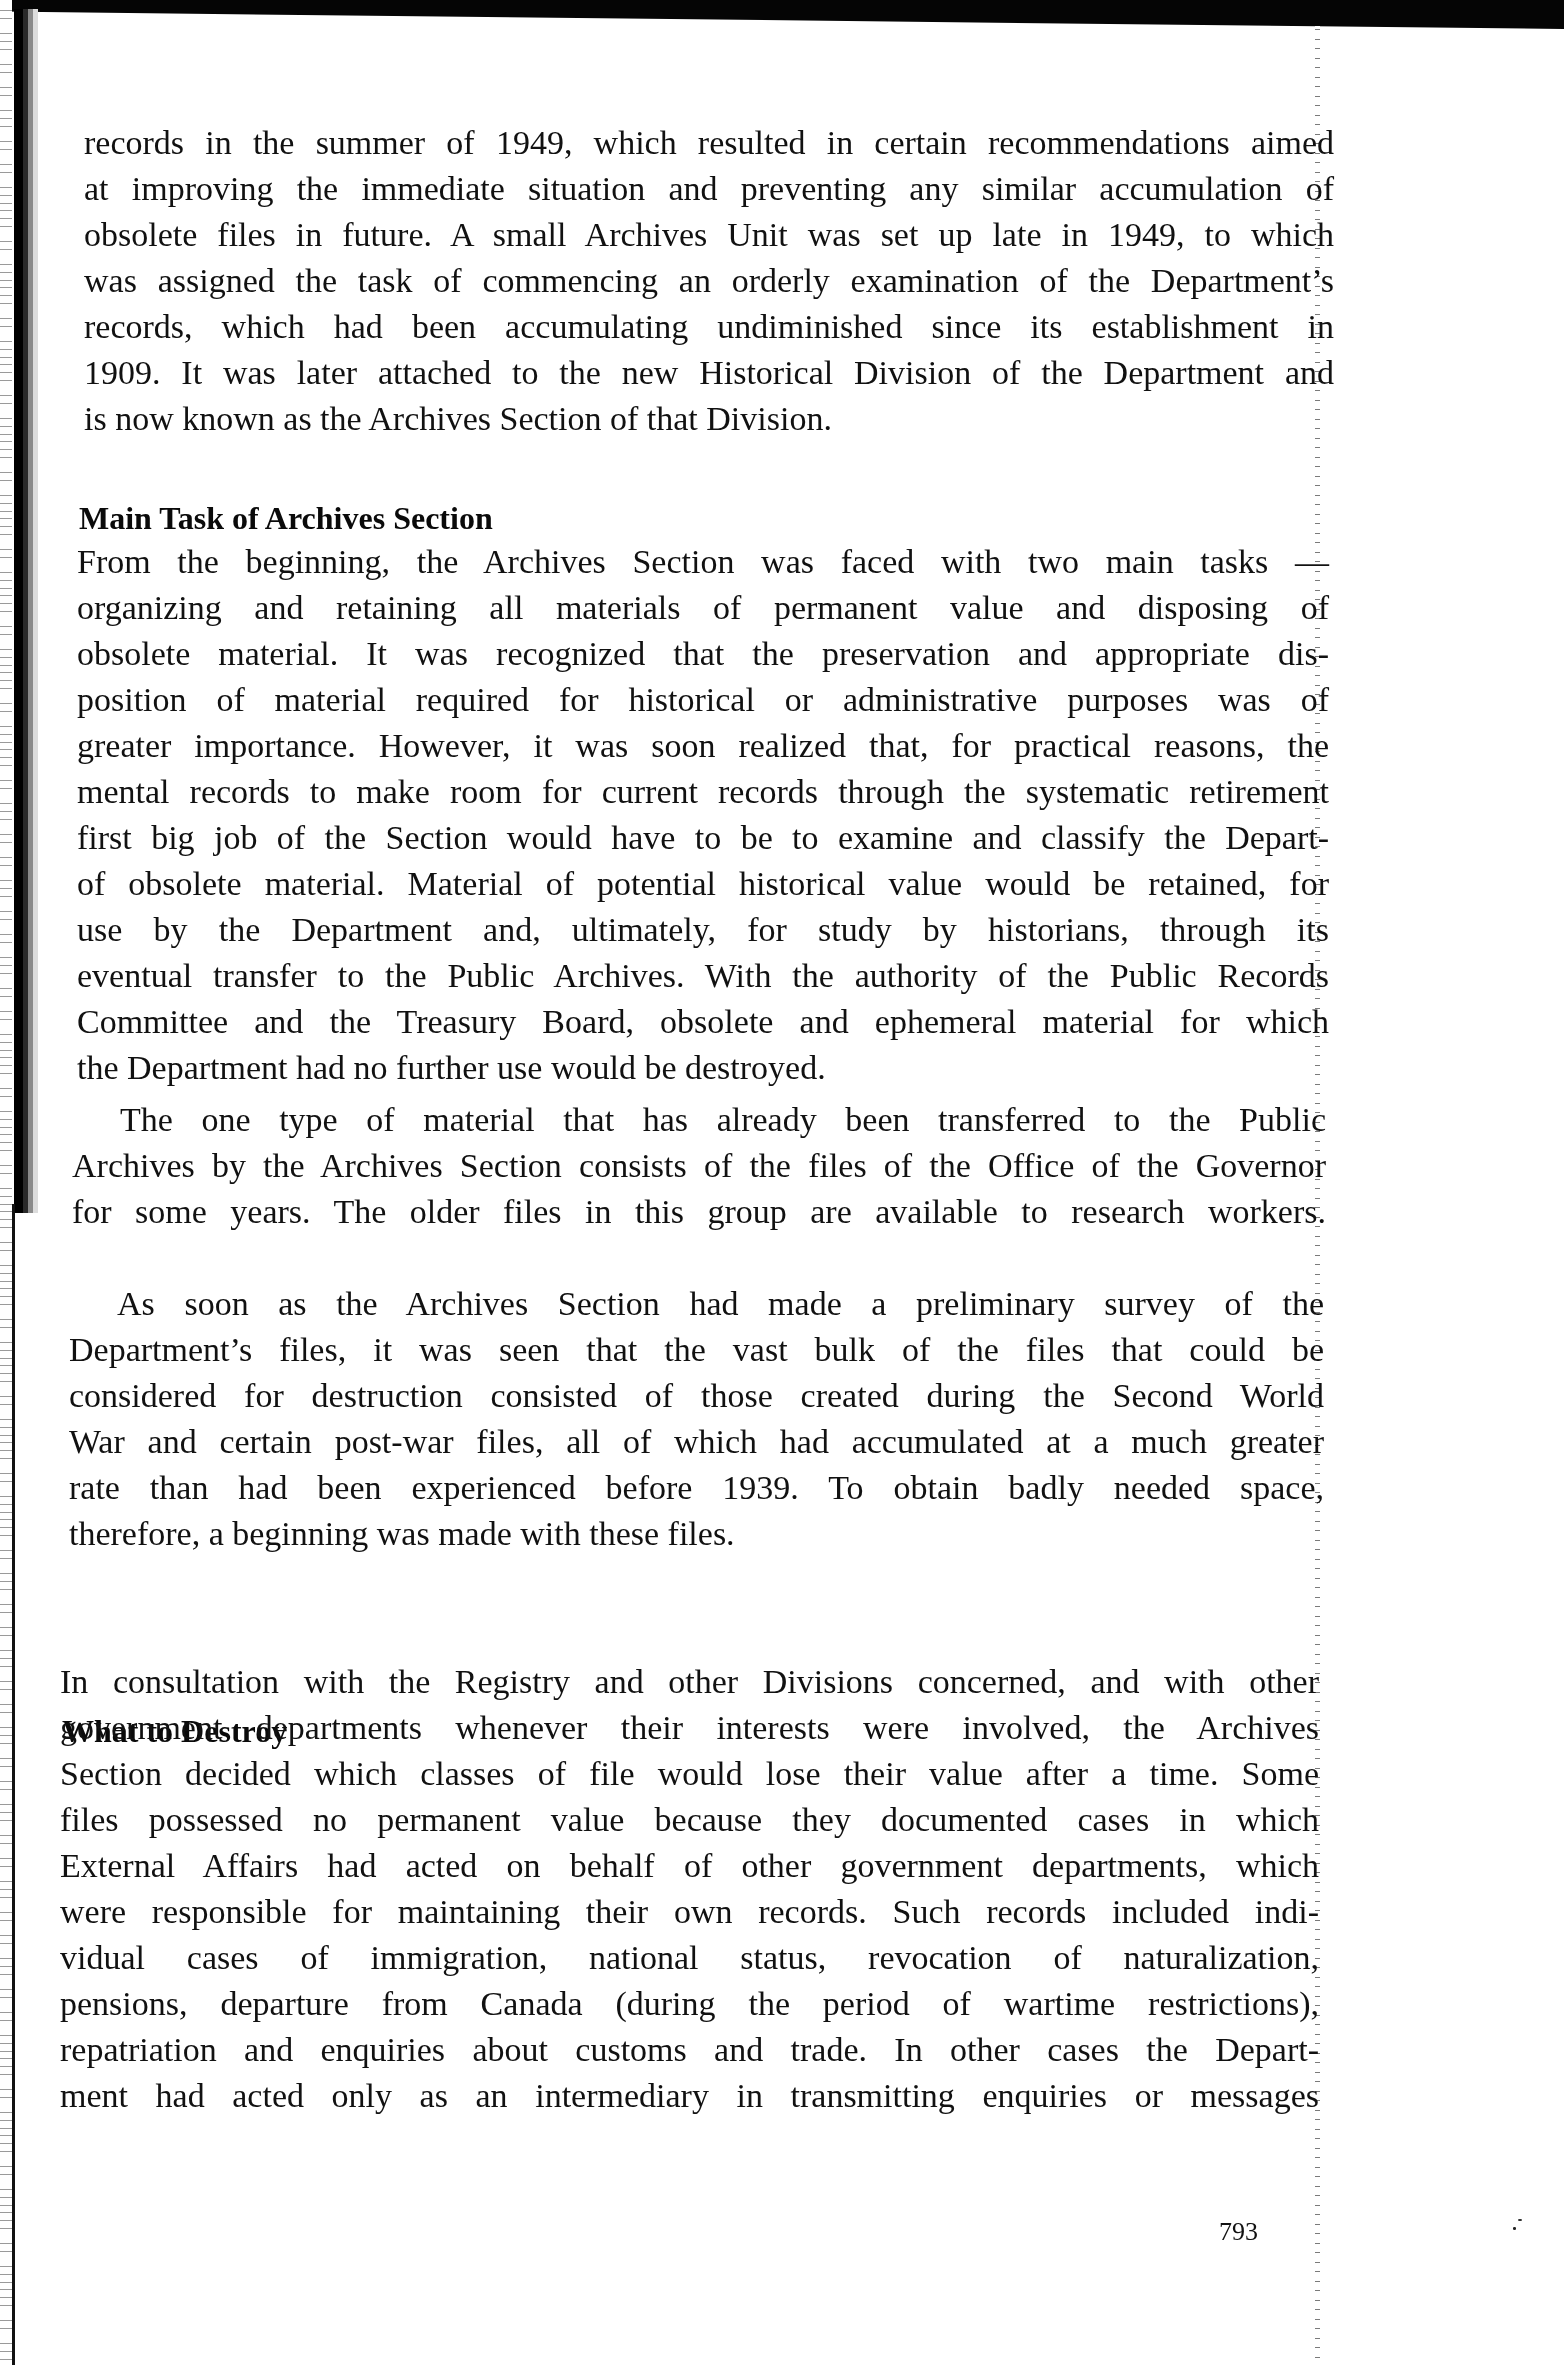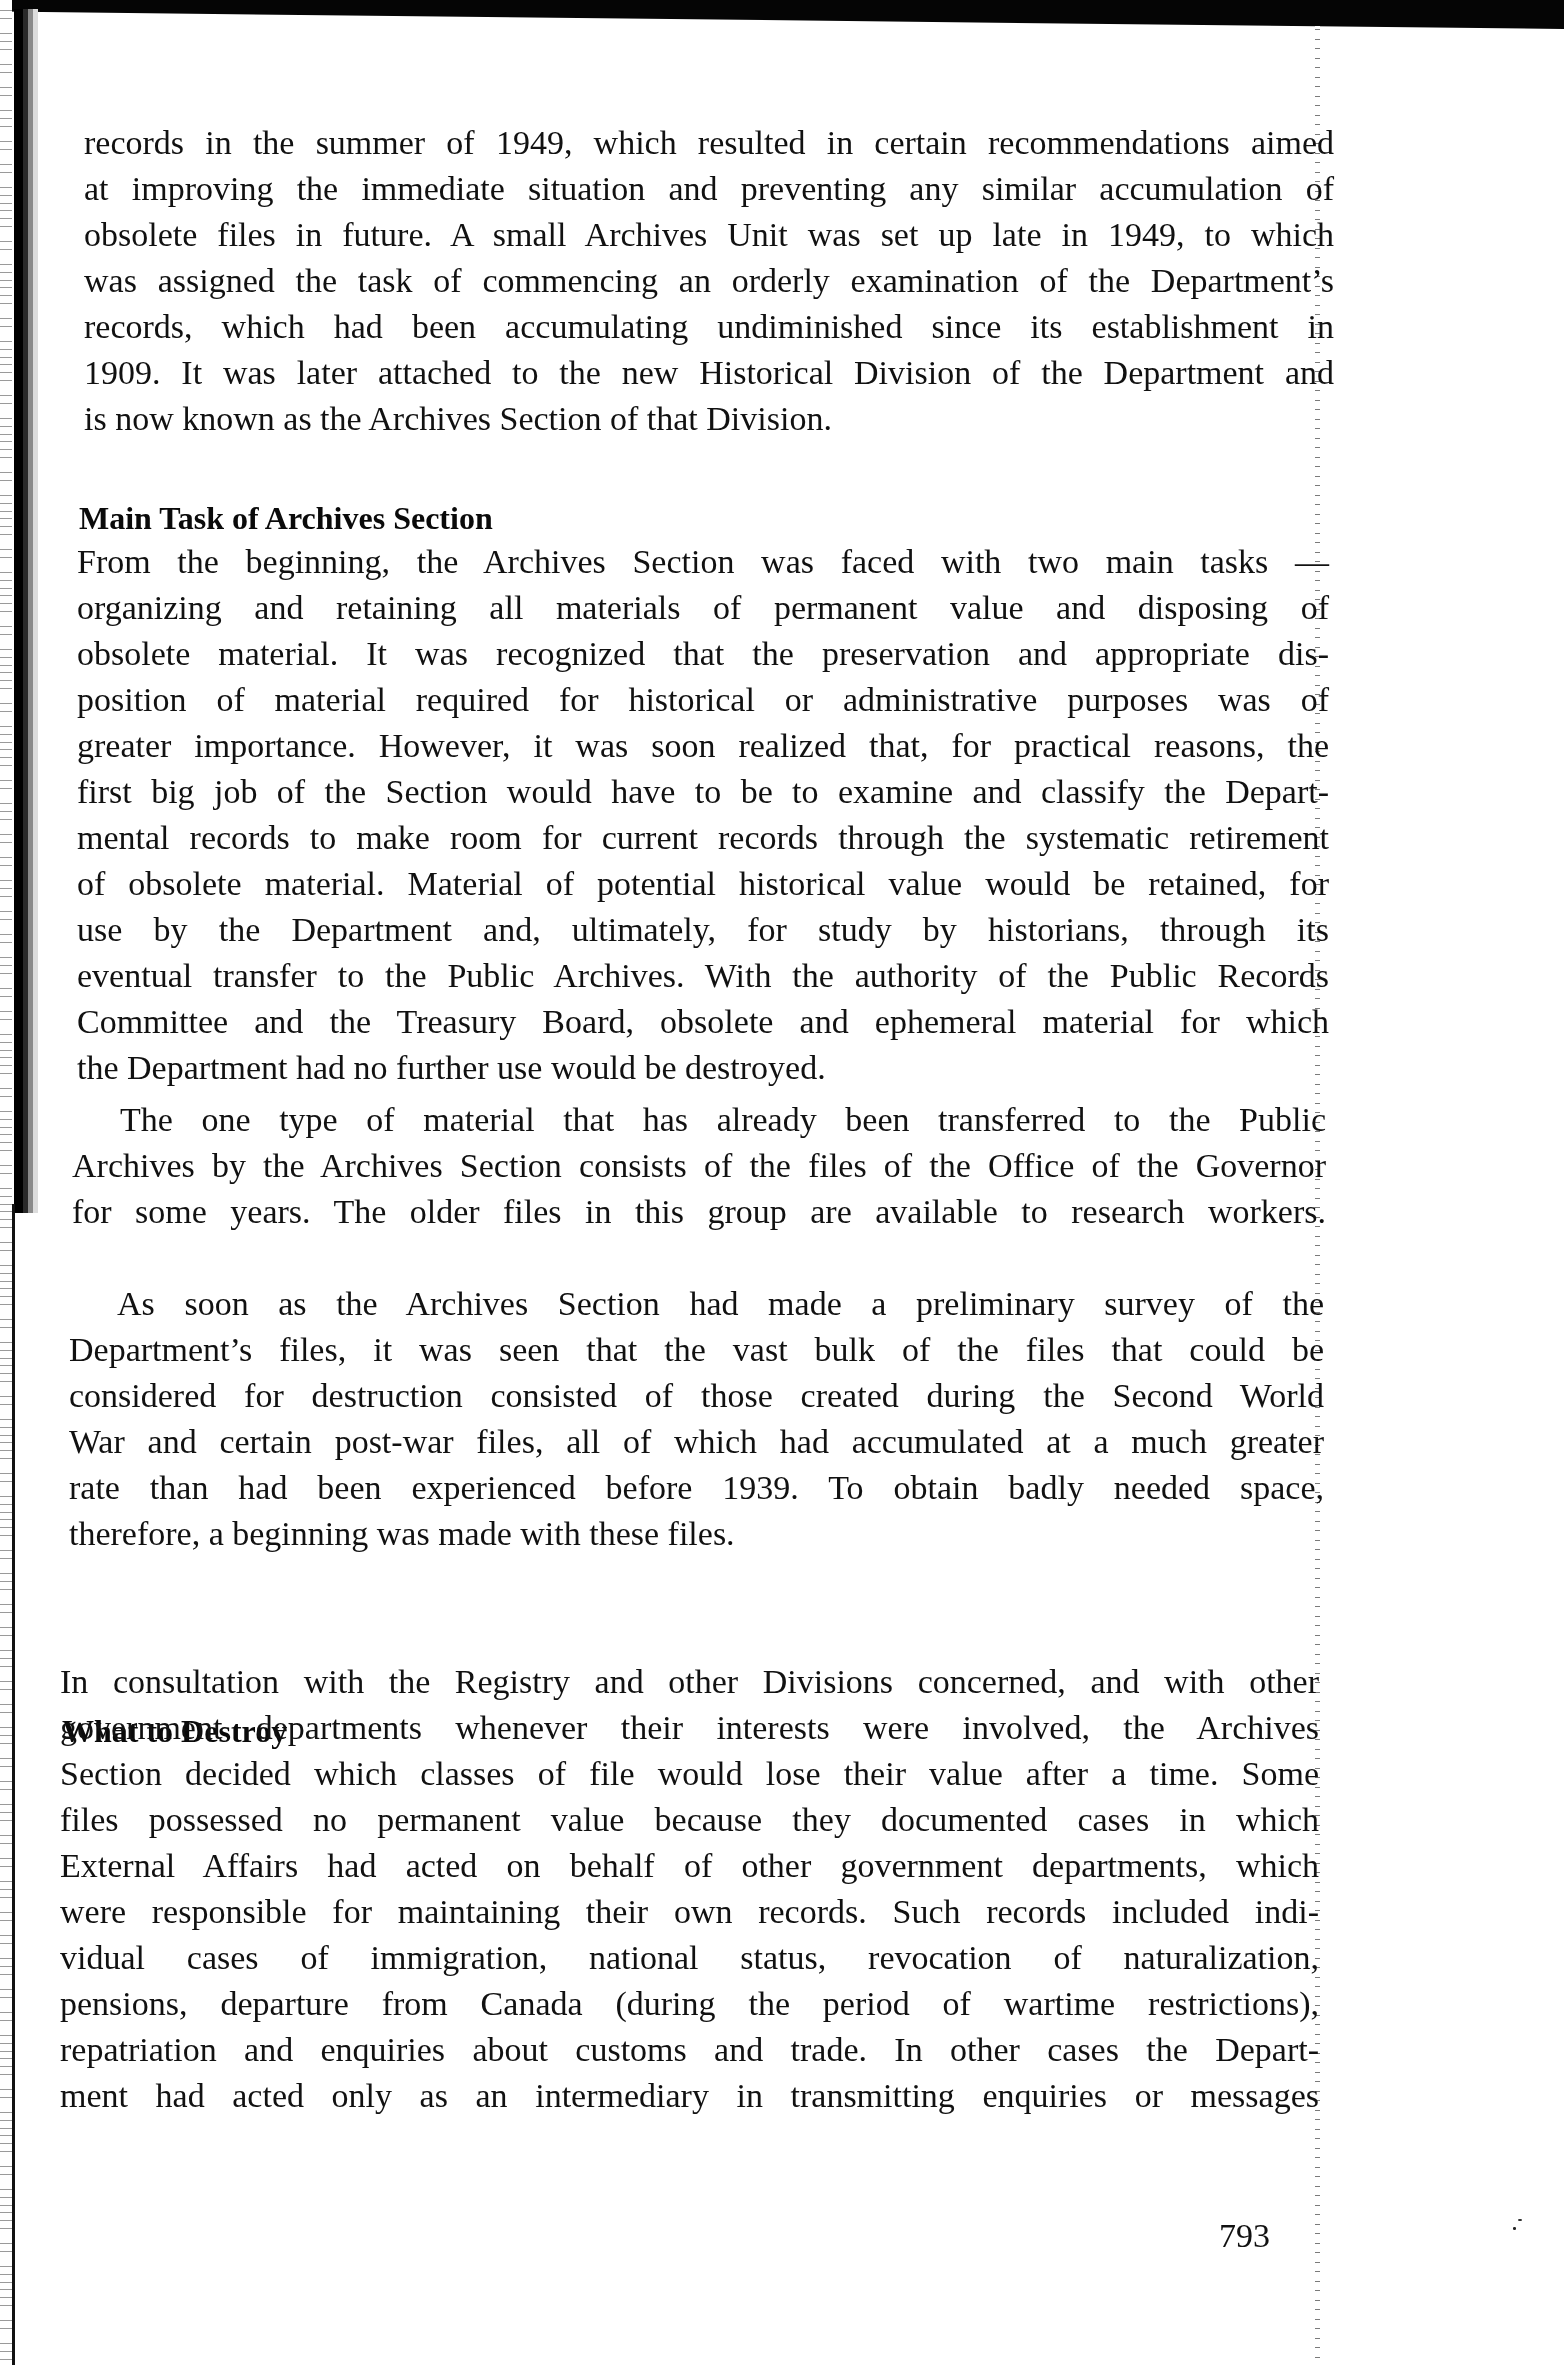--- a/index.html
+++ b/index.html
@@ -53,21 +53,21 @@
     font-size: 32px;
     color: #0a0a0a;
     white-space: nowrap;
     line-height: 46px;
     text-align: right;
   }
   .page-number {
     position: absolute;
     left: 1219px; top: 2217px;
     font-family: "Liberation Serif", "DejaVu Serif", serif;
-    font-size: 34px;
+    font-size: 26px;
     color: #111;
   }
   .speck { position: absolute; width: 2.6px; height: 2.6px; background: #222; border-radius: 50%; }
 </style>
 </head>
 <body>
 
 <div class="page">
   <div class="top-border"></div>
   <div class="left-border-outer"></div>
@@ -86,22 +86,22 @@
   </div>
 
   <div class="heading" style="left:79px; top:495px;">Main Task of Archives Section</div>
 
   <div class="text-block" style="left:77px; top:539px; width:1252px;">
     <span class="line">From the beginning, the Archives Section was faced with two main tasks —</span>
     <span class="line">organizing and retaining all materials of permanent value and disposing of</span>
     <span class="line">obsolete material. It was recognized that the preservation and appropriate dis-</span>
     <span class="line">position of material required for historical or administrative purposes was of</span>
     <span class="line">greater importance. However, it was soon realized that, for practical reasons, the</span>
+    <span class="line">mental records to make room for current records through the systematic retirement</span>
     <span class="line">first big job of the Section would have to be to examine and classify the Depart-</span>
-    <span class="line">mental records to make room for current records through the systematic retirement</span>
     <span class="line">of obsolete material. Material of potential historical value would be retained, for</span>
     <span class="line">use by the Department and, ultimately, for study by historians, through its</span>
     <span class="line">eventual transfer to the Public Archives. With the authority of the Public Records</span>
     <span class="line">Committee and the Treasury Board, obsolete and ephemeral material for which</span>
     <span class="line last">the Department had no further use would be destroyed.</span>
   </div>
 
   <div class="text-block" style="left:72px; top:1097px; width:1254px;">
     <span class="line indent">The one type of material that has already been transferred to the Public</span>
     <span class="line">Archives by the Archives Section consists of the files of the Office of the Governor</span>

